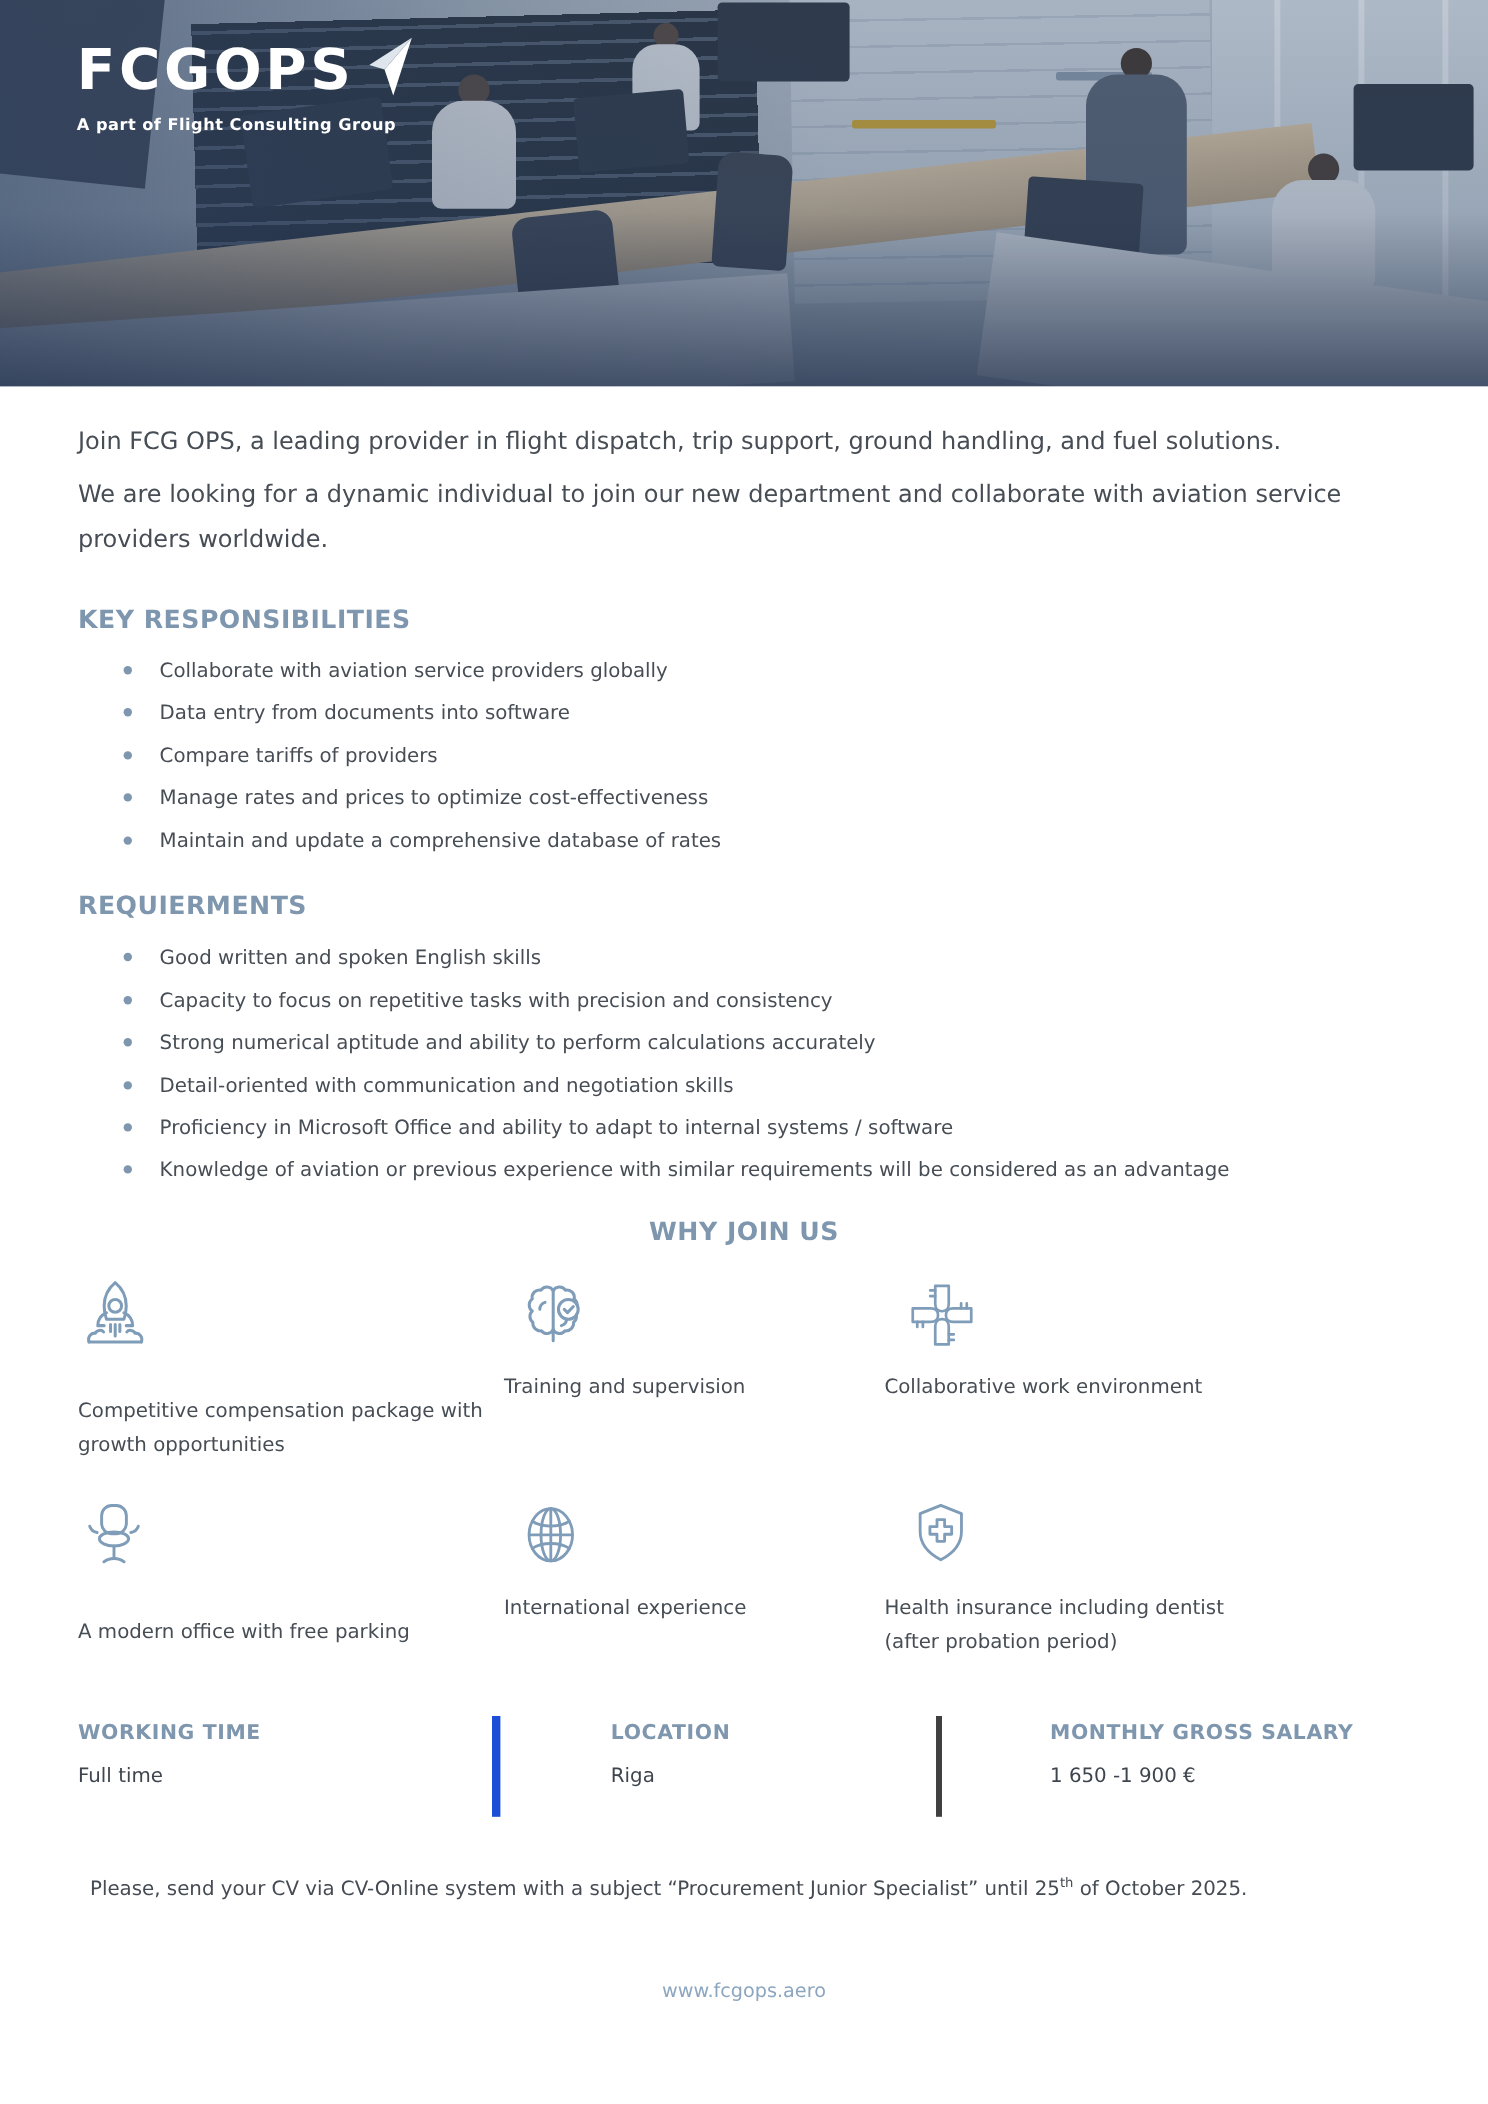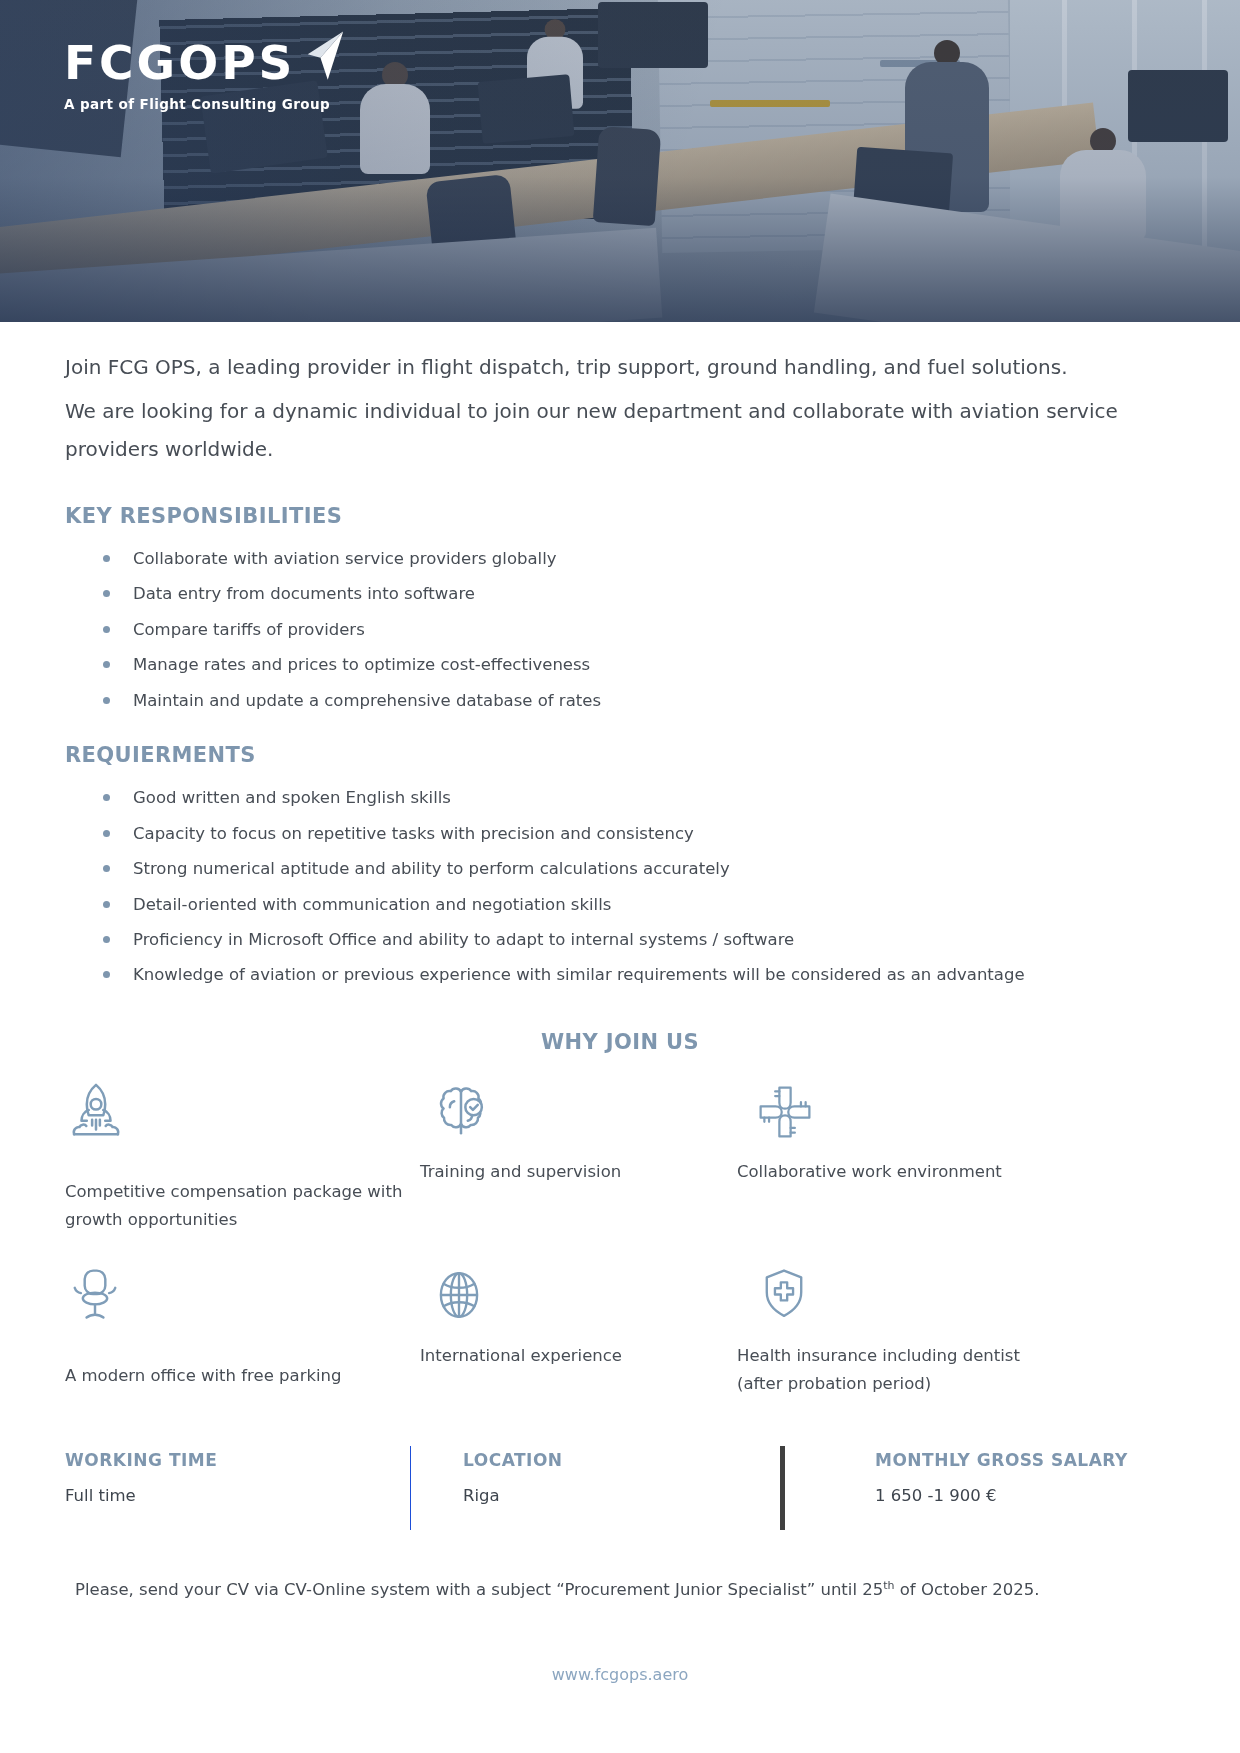--- a/index.html
+++ b/index.html
@@ -49,52 +49,52 @@
   .chair { position:absolute; background:#3a414d; border-radius:14px 14px 6px 6px; }
   .ch1 { left:430px; top:178px; width:84px; height:92px; transform:rotate(-6deg); }
   .ch2 { left:596px; top:128px; width:62px; height:96px; transform:rotate(4deg); }
   .hdr-overlay { position:absolute; inset:0;
       background:
         linear-gradient(to bottom, rgba(60,82,115,.22) 0%, rgba(52,73,106,.34) 55%, rgba(30,46,74,.80) 100%),
         linear-gradient(105deg, rgba(42,60,92,.45) 0%, rgba(42,60,92,.12) 30%, rgba(42,60,92,0) 55%); }
 
   
   .logo { position:absolute; left:64px; top:30px; color:#fff; z-index:5; }
-  .logo-row { display:flex; align-items:flex-end; gap:10px; }
+  .logo-row { display:flex; align-items:center; gap:10px; }
   .logo-text { font-size:47px; font-weight:700; letter-spacing:3px; line-height:1; }
   .logo-tagline { margin-top:10px; font-size:13.5px; font-weight:600; letter-spacing:.4px; }
 
   
   .content { padding:0 65px; color:#4a5057; }
   h1.job-title { margin-top:30px; text-align:center; font-size:28px; line-height:1.15;
                  color:#2c3037; font-weight:700; letter-spacing:.4px; }
   p.intro { margin-top:26px; font-size:20px; line-height:1.9; color:#474d55; }
   p.intro + p.intro { margin-top:6px; }
   h2.sec { margin-top:36px; font-size:21px; font-weight:700; letter-spacing:.4px; color:#7e96ae; }
   h2.sec.second { margin-top:32px; }
   ul.blist { list-style:none; margin-top:20px; }
   ul.blist li { position:relative; padding-left:68px; font-size:16.5px; line-height:1.3; color:#474d55; }
   ul.blist li + li { margin-top:14px; }
   ul.blist li::before { content:""; position:absolute; left:38px; top:7px; width:7px; height:7px;
                         border-radius:50%; background:#7e96ae; }
-  h3.why { margin-top:44px; text-align:center; font-size:21px; font-weight:700; letter-spacing:.4px; color:#7e96ae; }
+  h3.why { margin-top:28px; text-align:center; font-size:21px; font-weight:700; letter-spacing:.4px; color:#7e96ae; }
 
   .benefits { margin-top:24px; display:grid; grid-template-columns:355px 317px 438px; row-gap:28px; }
   .benefit .bicon { height:64px; display:flex; align-items:flex-end; }
   .benefit.c2 .bicon { padding-left:10px; }
   .benefit.c3 .bicon { padding-left:18px; }
   .benefit .blabel { display:block; margin-top:16px; font-size:16.5px; line-height:1.7; color:#474d55; }
   .benefit.c1 .blabel { max-width:340px;margin-top:36px; }
   .benefit.c3 .blabel { max-width:300px; }
 
   .details { margin-top:48px; display:grid; grid-template-columns:345px 370px 395px; }
   .dcol { min-height:84px; padding-top:4px; }
   .dcol h4 { font-size:17px; font-weight:700; letter-spacing:.5px; color:#7e96ae; }
   .dcol .dval { margin-top:16px; font-size:16.5px; color:#3e454e; }
-  .dcol.d2 { border-left:1px solid #1d4ed8; padding-left:52px; }
+  .dcol.d2 { border-left:7px solid #1d4ed8; padding-left:92px; }
   .dcol.d3 { border-left:5px solid #404040; padding-left:90px; }
 
   .apply { margin-top:46px; padding-left:10px; font-size:16.5px; line-height:1.65; color:#454b53; }
   .apply sup { font-size:11px; }
   .website { margin-top:62px; text-align:center; font-size:16px; color:#8ca6c0; }
 
   svg.bsvg { display:block; }
 </style>
 </head>
 <body>

